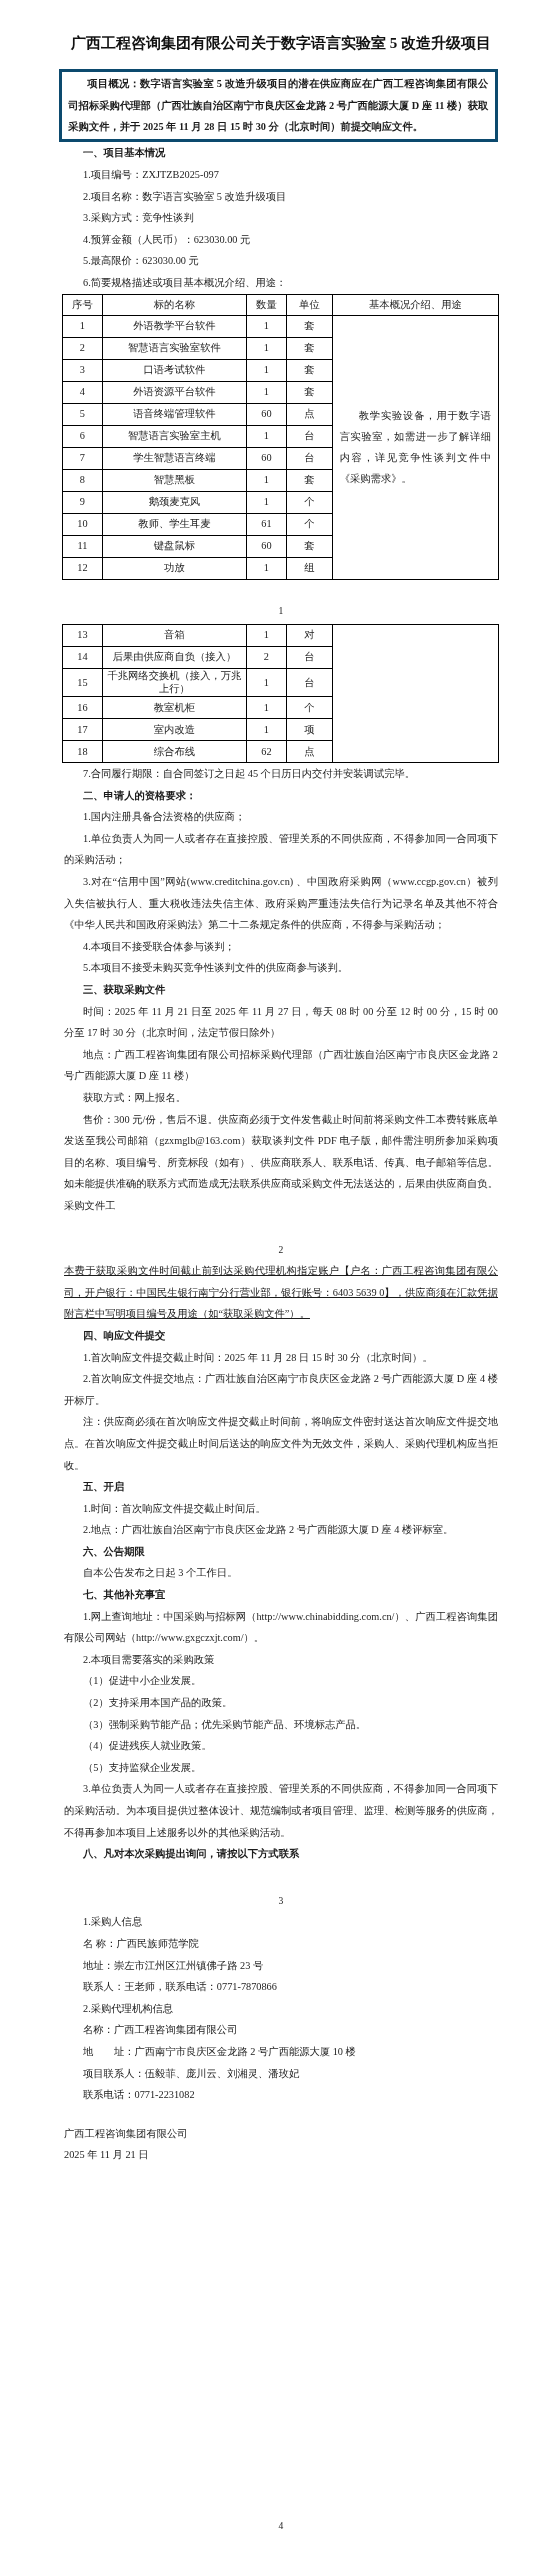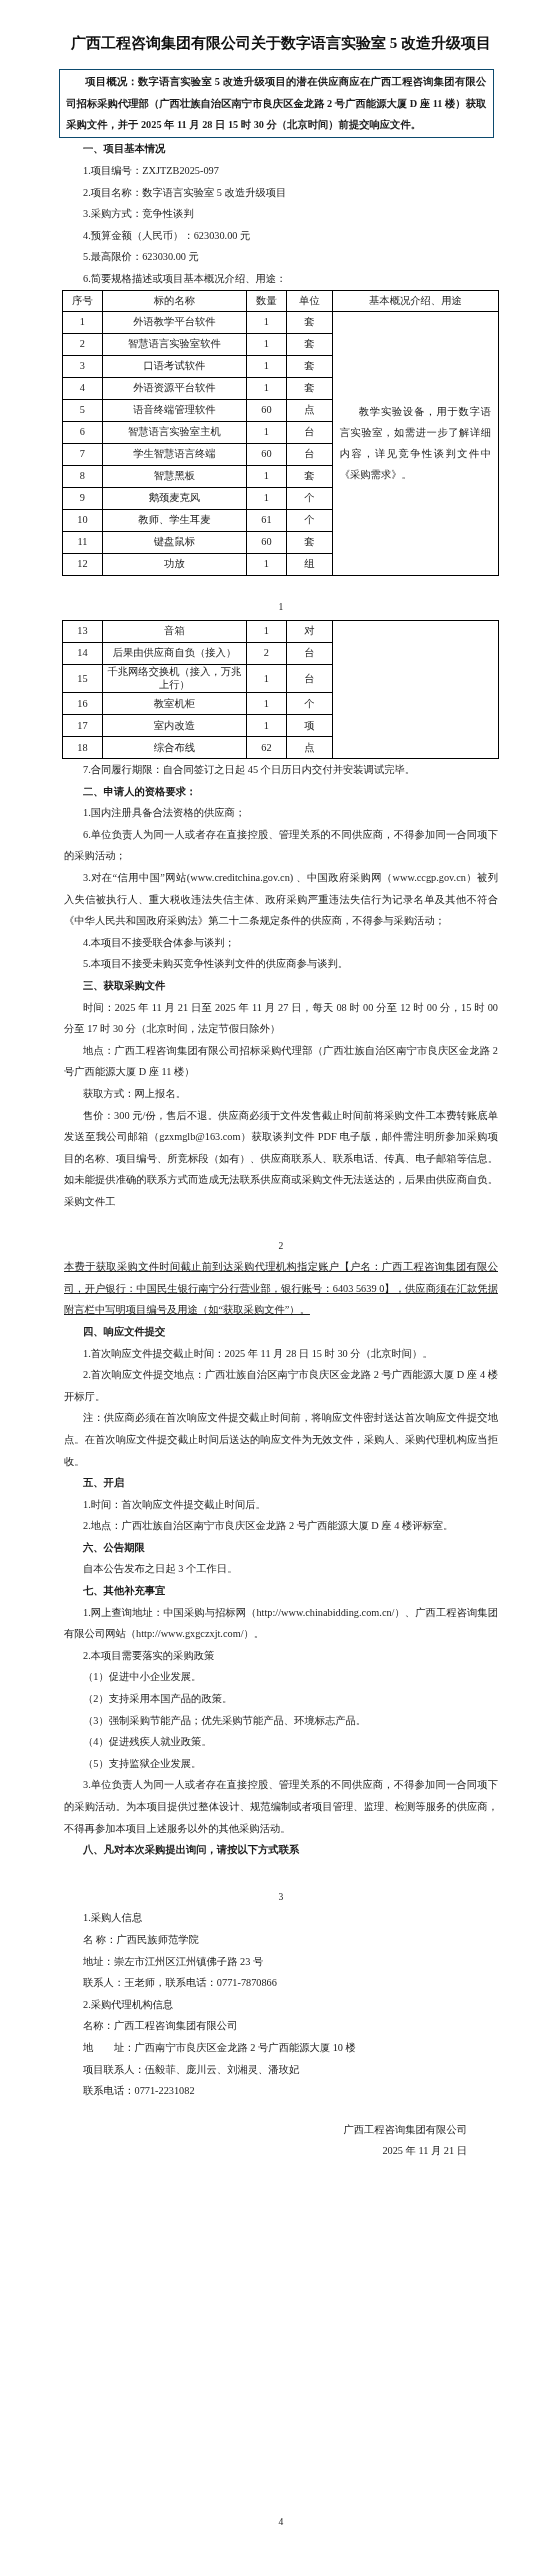--- a/index.html
+++ b/index.html
@@ -5,29 +5,29 @@
   html,body{margin:0;padding:0;}
   body{
     width:548px;height:2576px;overflow:hidden;background:#ffffff;color:#1c1c1c;
     font-family:"Liberation Serif","DejaVu Serif",serif;font-size:10.3px;
   }
   .page{padding:25px 50px 0 64px;}
   .doc-title{
     text-align:center;font-weight:bold;font-size:15px;line-height:37px;color:#111;
   }
   .overview-box{
-    border:1px solid #0c4a6e;margin:6.8px 0 0 -5.5px;padding:1.4px 6.8px;width:420px;
+    border:3px solid #0c4a6e;margin:6.8px 0 0 -5.5px;padding:1.4px 6.8px;width:420px;
     font-weight:bold;text-align:justify;text-indent:19px;line-height:21.6px;
   }
   .p,.h,.pc{line-height:21.6px;text-align:justify;margin:0;}
   .p{text-indent:19px;}
   .h{text-indent:19px;font-weight:bold;}
   .pc{text-indent:0;text-decoration:underline;}
   .pn{line-height:21.6px;text-align:center;font-size:9.6px;}
-  .rt{line-height:21.6px;text-align:right;padding-right:31px;}
+  .rt{line-height:21.6px;padding-right:31px;}
   .gap-a{margin-top:20.5px;margin-bottom:2.1px;}
   .gap-b{margin-top:22px;}
   .gap-c{margin-top:25px;}
   .gap-d{margin-top:17px;}
   .gap-e{margin-top:349px;}
   table.goods{
     border-collapse:collapse;table-layout:fixed;width:436px;margin-left:-2.1px;
     border:1px solid #000;
   }
   table.goods td,table.goods th{
@@ -199,21 +199,21 @@
             <td>18</td>
             <td>综合布线</td>
             <td>62</td>
             <td>点</td>
           </tr>
         </tbody>
       </table>
       <div class="p">7.合同履行期限：自合同签订之日起 45 个日历日内交付并安装调试完毕。</div>
       <div class="h">二、申请人的资格要求：</div>
       <div class="p">1.国内注册具备合法资格的供应商；</div>
-      <div class="p">6.单位负责人为同一人或者存在直接控股、管理关系的不同供应商，不得参加同一合同项下的采购活动；</div>
+      <div class="p">1.单位负责人为同一人或者存在直接控股、管理关系的不同供应商，不得参加同一合同项下的采购活动；</div>
       <div class="p">3.对在“信用中国”网站(www.creditchina.gov.cn) 、中国政府采购网（www.ccgp.gov.cn）被列入失信被执行人、重大税收违法失信主体、政府采购严重违法失信行为记录名单及其他不符合《中华人民共和国政府采购法》第二十二条规定条件的供应商，不得参与采购活动；</div>
       <div class="p">4.本项目不接受联合体参与谈判；</div>
       <div class="p">5.本项目不接受未购买竞争性谈判文件的供应商参与谈判。</div>
       <div class="h">三、获取采购文件</div>
       <div class="p">时间：2025 年 11 月 21 日至 2025 年 11 月 27 日，每天 08 时 00 分至 12 时 00 分，15 时 00 分至 17 时 30 分（北京时间，法定节假日除外）</div>
       <div class="p">地点：广西工程咨询集团有限公司招标采购代理部（广西壮族自治区南宁市良庆区金龙路 2 号广西能源大厦 D 座 11 楼）</div>
       <div class="p">获取方式：网上报名。</div>
       <div class="p">售价：300 元/份，售后不退。供应商必须于文件发售截止时间前将采购文件工本费转账底单发送至我公司邮箱（gzxmglb@163.com）获取谈判文件 PDF 电子版，邮件需注明所参加采购项目的名称、项目编号、所竞标段（如有）、供应商联系人、联系电话、传真、电子邮箱等信息。如未能提供准确的联系方式而造成无法联系供应商或采购文件无法送达的，后果由供应商自负。采购文件工</div>
       <div class="pn gap-b">2</div>
       <div class="pc">本费于获取采购文件时间截止前到达采购代理机构指定账户【户名：广西工程咨询集团有限公司，开户银行：中国民生银行南宁分行营业部，银行账号：6403 5639 0】，供应商须在汇款凭据附言栏中写明项目编号及用途（如“获取采购文件”）。</div>

